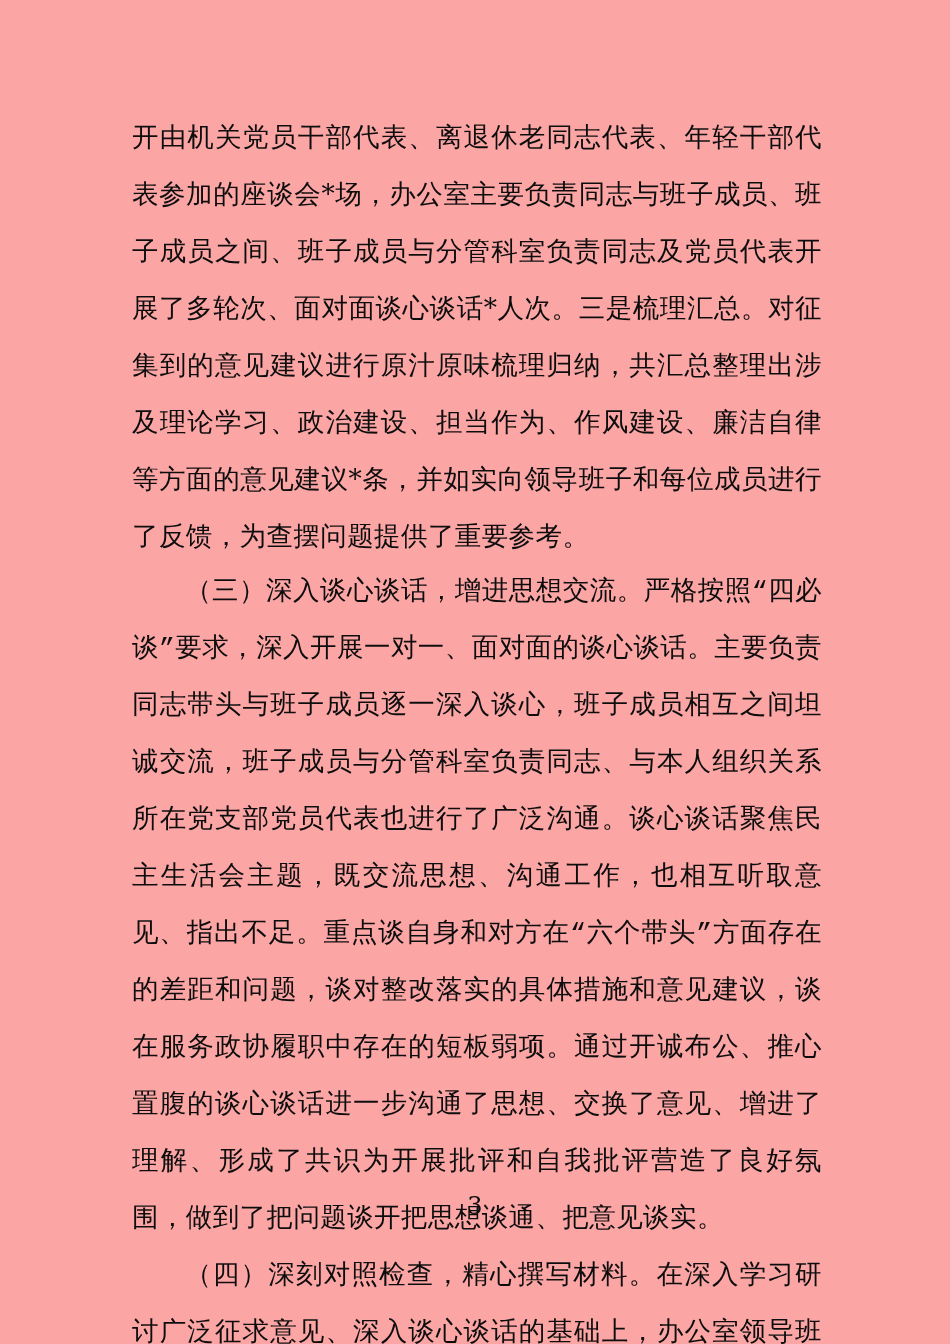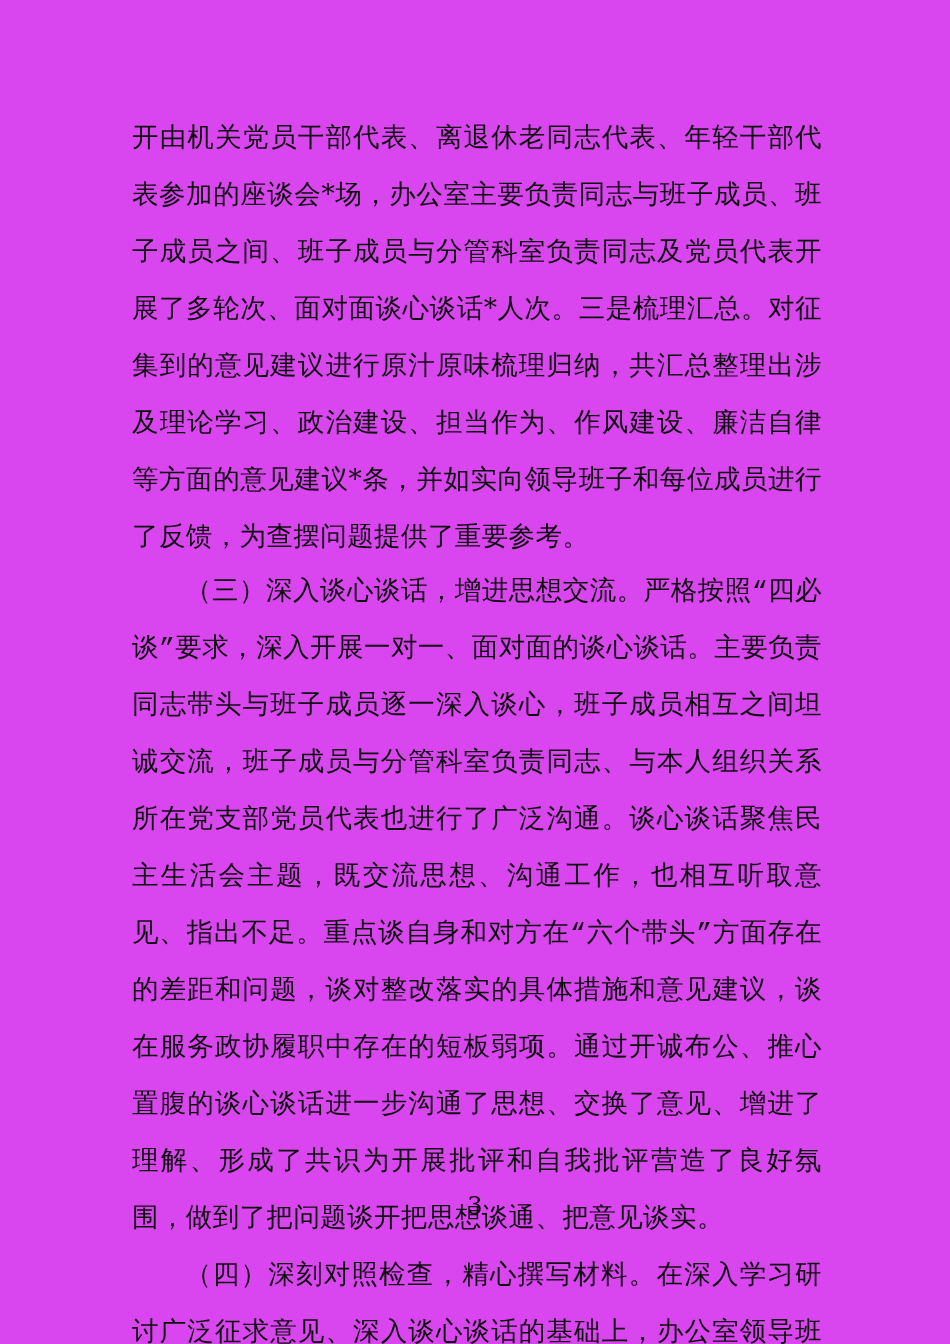--- a/index.html
+++ b/index.html
@@ -7,21 +7,21 @@
     padding: 0;
     background: #ffffff;
   }
   body {
     font-family: "DejaVu Serif", serif;
   }
   .page {
     position: relative;
     width: 950px;
     height: 1344px;
-    background: #d946ef;
+    background: #fca5a5;
     box-sizing: border-box;
     overflow: hidden;
   }
   .content {
     position: absolute;
     left: 132px;
     top: 108px;
     width: 690px;
   }
   .para {

